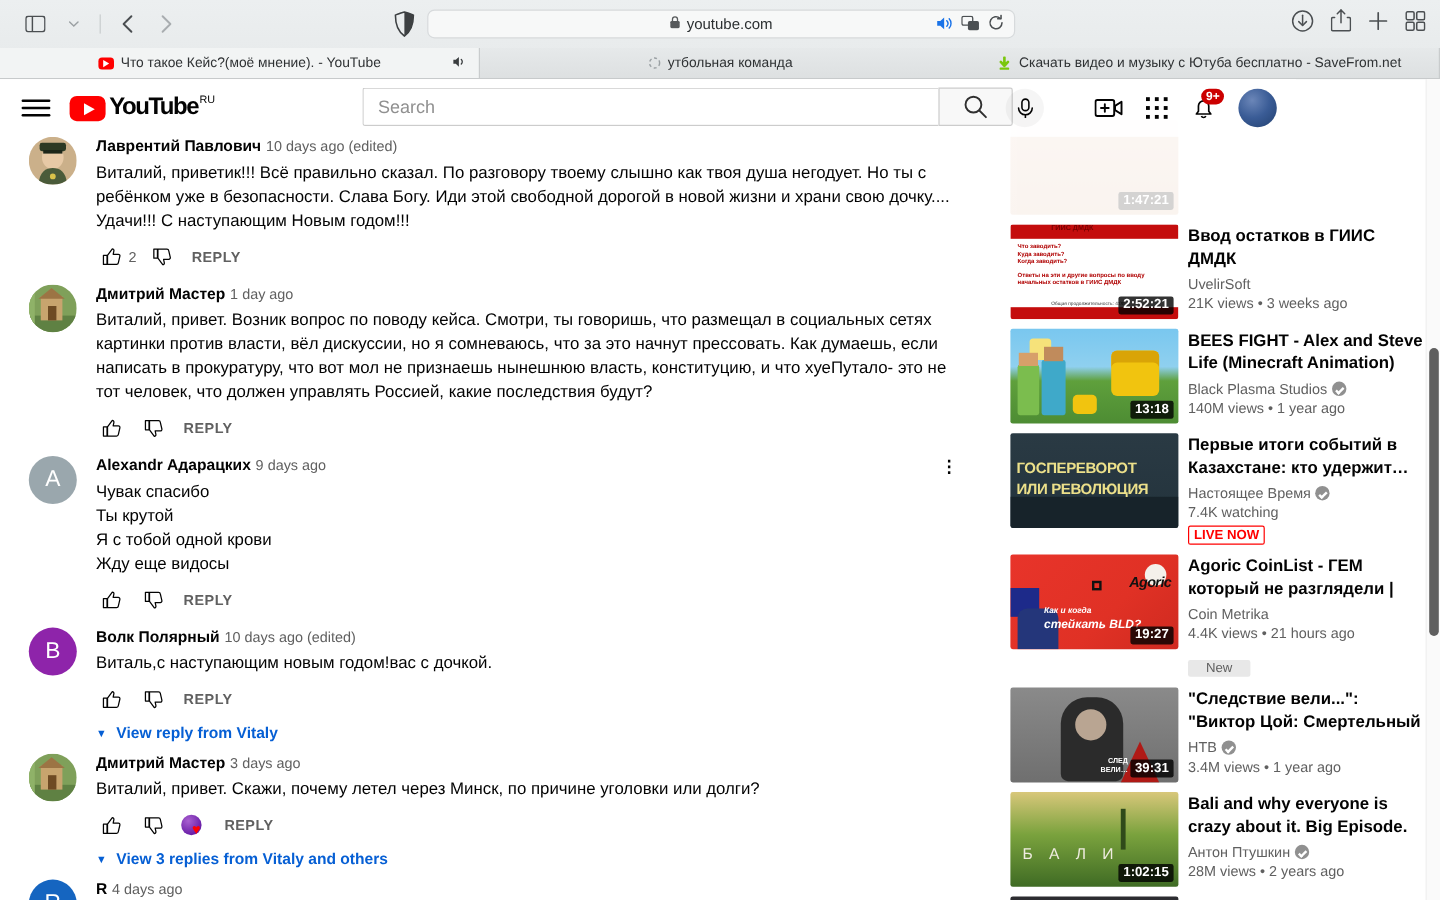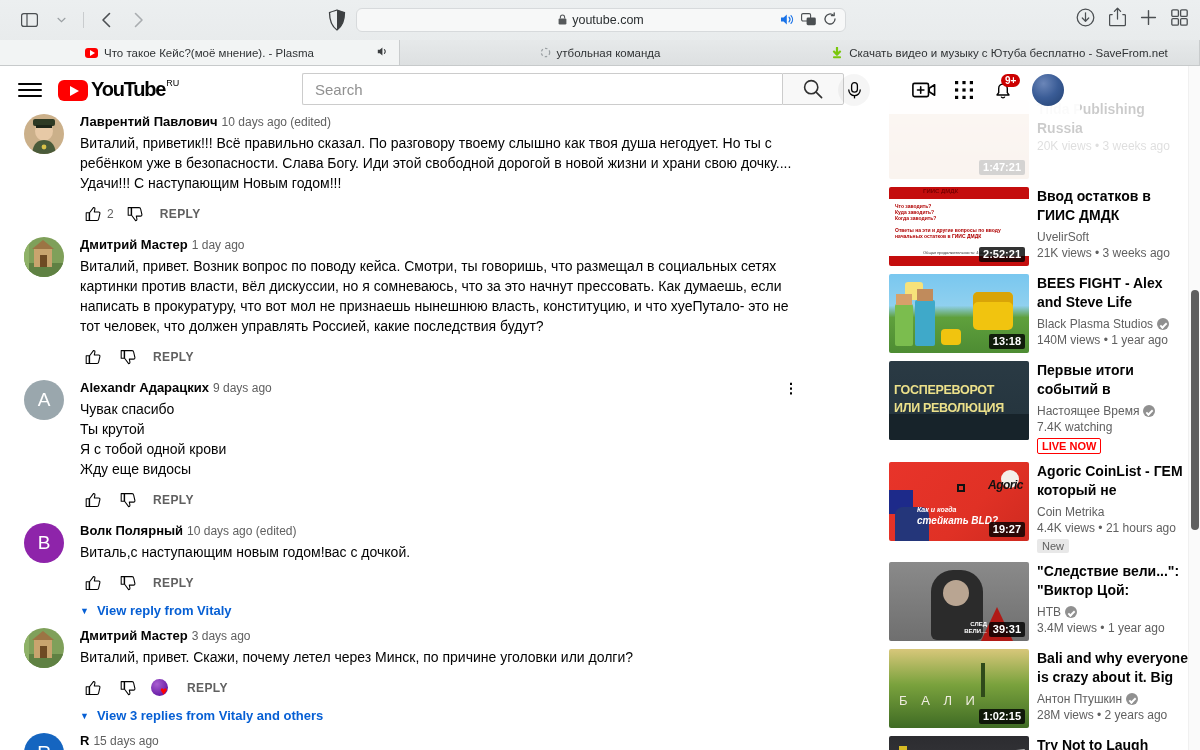--- a/index.html
+++ b/index.html
@@ -155,42 +155,42 @@
   .view-replies .caret { font-size: 9px; }
   .c-menu { position: absolute; right: 22px; top: 16px; color: #030303; cursor: pointer; line-height: 4px; }
   .c-menu b { display:block; font-size: 14px; }
 
   
   #sidebar { position: absolute; right: 12px; top: 0; width: 346px; padding-top: 34px; }
   .vid { display: flex; margin-bottom: 8px; cursor: pointer; }
   .vid.faded { opacity: 0.2; }
   .thumb {
     position: relative; flex: 0 0 140px; width: 140px; height: 79px;
-    border-radius: 2px; overflow: hidden; background: #111; margin-left: 47px;
+    border-radius: 2px; overflow: hidden; background: #111;
   }
   .dur {
     position: absolute; right: 4px; bottom: 4px; background: rgba(0,0,0,.8); color:#fff;
     font-size: 11px; font-weight: bold; padding: 1px 4px; border-radius: 2px; line-height: 13px;
   }
   .vmeta { flex: 1 1 auto; min-width: 0; padding-left: 8px; }
   .vtitle {
     font-size: 14px; font-weight: bold; line-height: 19px; color:#030303;
     max-height: 38px; overflow: hidden;
   }
   .vchan { font-size: 12px; color: #606060; margin-top: 4px; line-height: 16px; display:flex; align-items:center; gap:4px;}
   .vstats { font-size: 12px; color: #606060; line-height: 16px; }
   .verified { display:inline-block; width:12px; height:12px; border-radius:50%; background:#909090; position:relative; flex:0 0 12px;}
   .verified:after{ content:""; position:absolute; left:3px; top:5px; width:5px; height:2px; border-left:2px solid #fff; border-bottom:2px solid #fff; transform: rotate(-45deg);}
   .live-badge {
     display:inline-block; border:1px solid #ff0000; color:#ff0000; font-size:11px; font-weight:bold;
     padding:1px 4px; border-radius:2px; margin-top:3px;
   }
   .new-badge {
     display:inline-block; background:#e8e8e8; color:#606060; font-size:11px;
-    padding:1px 5px; border-radius:2px; margin-top:3px;
+    padding:1px 15px; border-radius:2px; margin-top:14px;
   }
 
   
   .tb-giis { background:#fff; }
   .tb-giis .hdr { position:absolute; left:0; top:0; width:100%; height:12px; background:#c40d0d; }
   .tb-giis .hdr2 { position:absolute; left:0; bottom:0; width:100%; height:10px; background:#c40d0d; }
   .tb-giis .t1 { position:absolute; left:34px; top:1px; font-size:6px; font-weight:bold; color:#7a0000; }
   .tb-giis .t2 { position:absolute; left:6px; top:16px; font-size:5px; color:#b00000; line-height:6px; font-weight:bold;}
   .tb-giis .t3 { position:absolute; left:6px; top:40px; font-size:5px; color:#b00000; line-height:6px; font-weight:bold;}
   .tb-giis .t4 { position:absolute; left:34px; bottom:11px; font-size:4px; color:#333; }
@@ -344,21 +344,21 @@
           </svg>
       </span>
     </div>
   </div>
 
   <div id="tabstrip">
     <div class="tab active" id="tab1">
       <span class="tab-favicon">
           <span class="yt-fav"></span>
         </span>
-      <span>Что такое Кейс?(моё мнение). - Plasma</span>
+      <span>Что такое Кейс?(моё мнение). - YouTube</span>
       <span class="tab-mute">
         <svg width="12" height="11" viewBox="0 0 12 11">
             <path d="M0.8 3.8 H2.8 L5.4 1.4 V9.6 L2.8 7.2 H0.8 Z" fill="#3a3d3f"></path>
             <path d="M7.4 3.6 a2.6 2.6 0 0 1 0 3.8" fill="none" stroke="#3a3d3f" stroke-width="1.1" stroke-linecap="round"></path>
           </svg>
       </span>
     </div>
     <div class="tab inactive" id="tab3">
       <span class="tab-favicon">
         <svg width="11" height="11" viewBox="0 0 11 11">
@@ -551,37 +551,33 @@
         </div>
       </div>
     </div>
 
     <div class="comment">
       <div class="c-avatar letter" style="background:#1565c0">
         <span>R</span>
       </div>
       <div class="c-body">
         <div class="c-head">
-          <span class="c-author">R</span><span class="c-time">15 days ago</span>
+          <span class="c-author">R</span><span class="c-time">4 days ago</span>
         </div>
 
       </div>
     </div>
 
   </div>
 
   <div id="sidebar">
 
     <div class="vid faded">
       <div class="thumb tb-tilda">
         <span class="dur">1:47:21</span>
-      </div>
-      <div class="vmeta">
-        <div class="vtitle">Tilda Publishing Russia</div>
-        <div class="vstats">20K views • 3 weeks ago</div>
       </div>
     </div>
 
     <div class="vid">
       <div class="thumb tb-giis">
         <span class="hdr"></span>
           <span class="hdr2"></span>
         <span class="t1">ГИИС ДМДК</span>
         <span class="t2">Что заводить?<br>Куда заводить?<br>Когда заводить?</span>
         <span class="t3">Ответы на эти и другие вопросы по вводу начальных остатков в ГИИС ДМДК</span>

